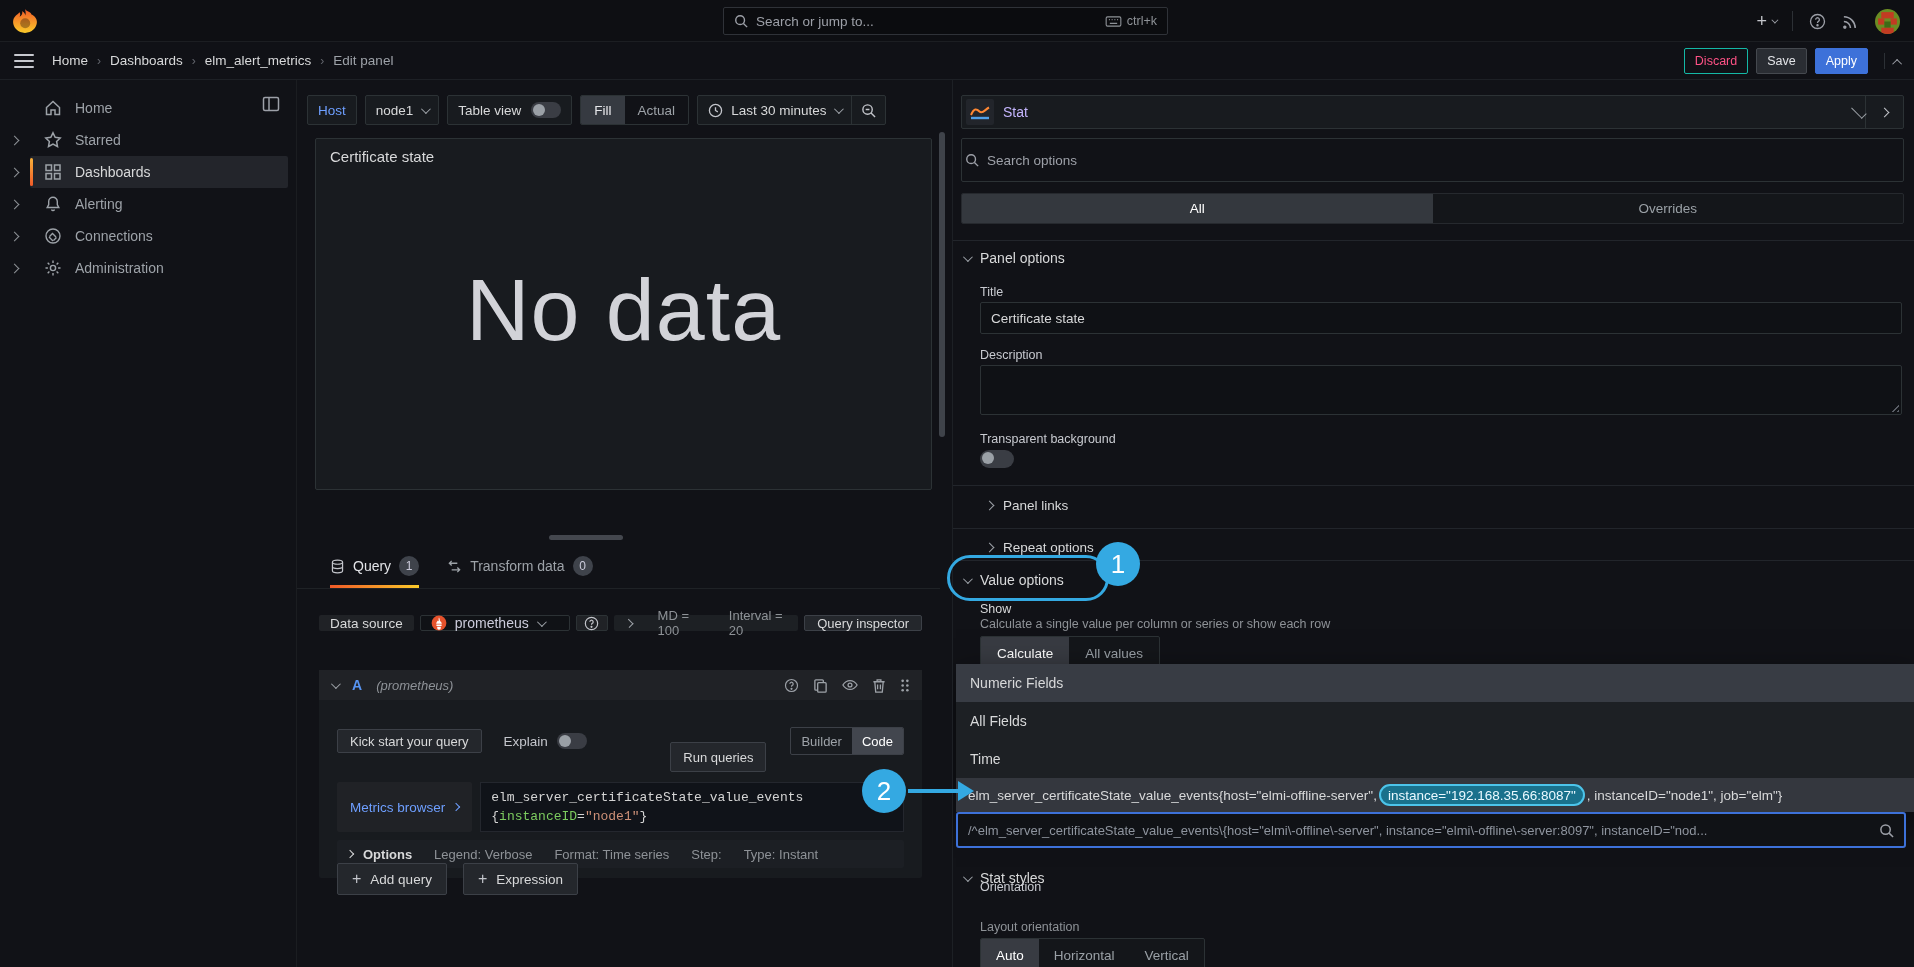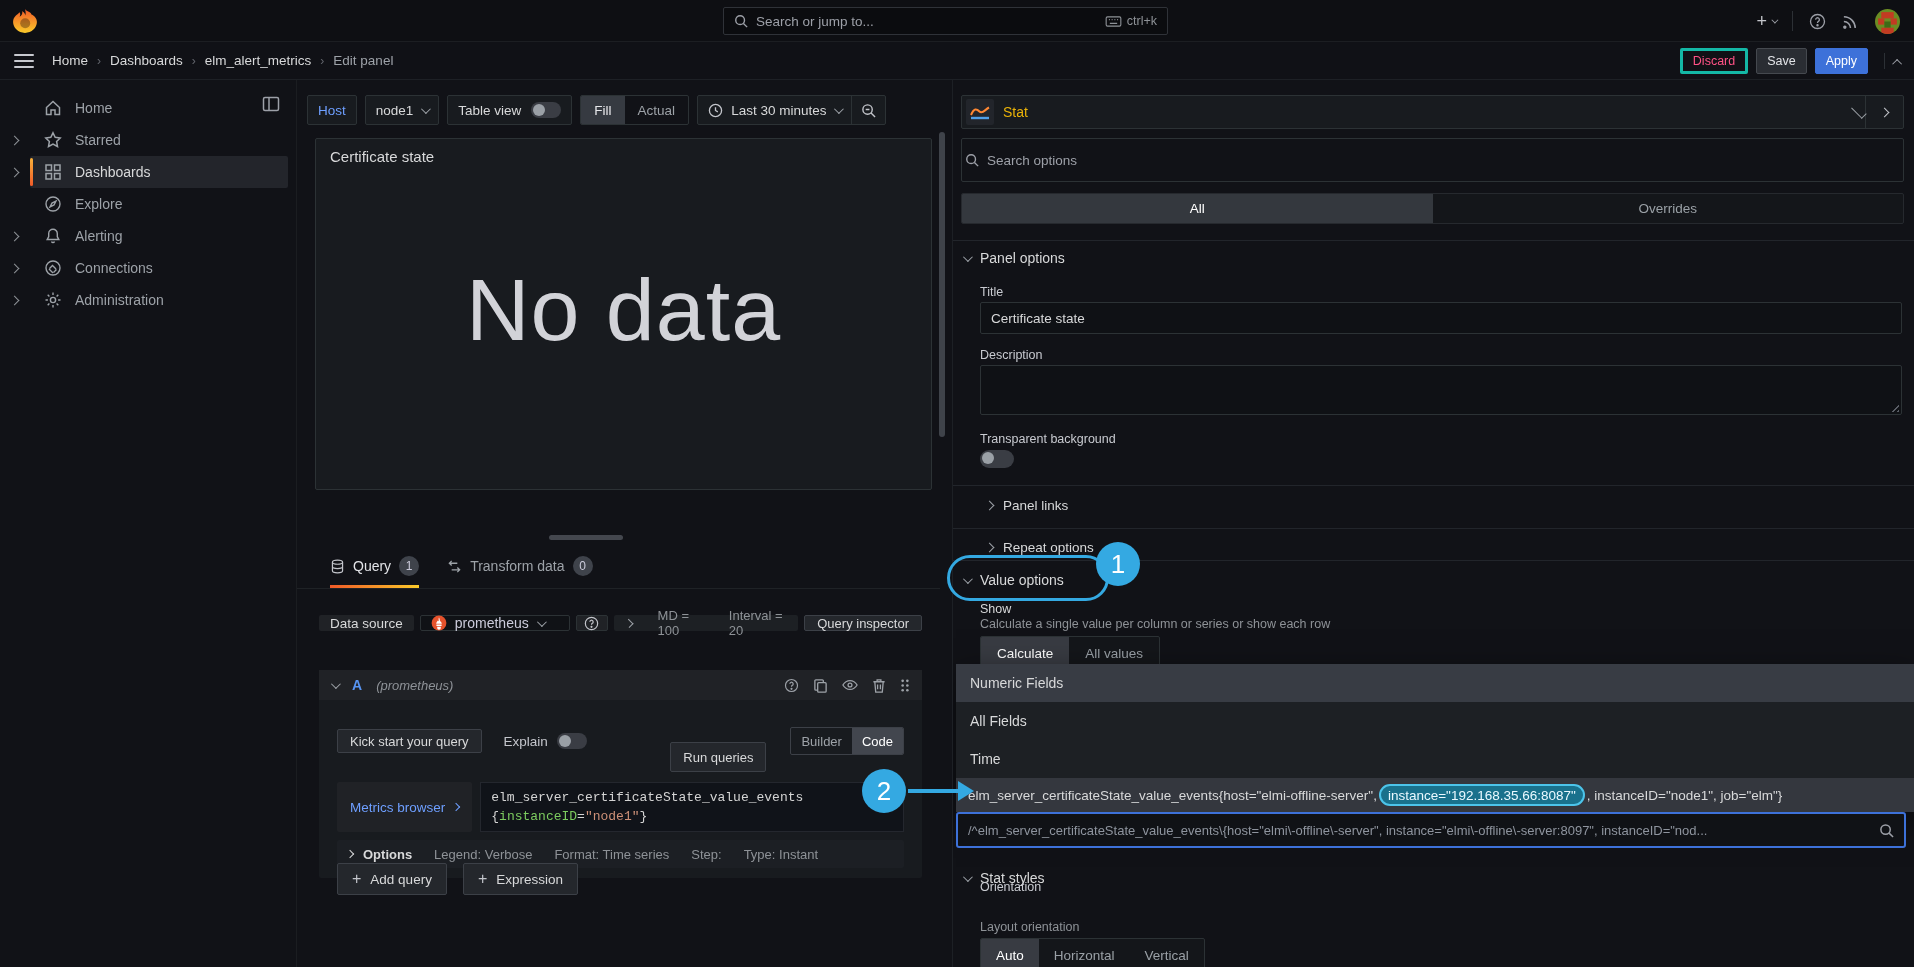--- a/index.html
+++ b/index.html
@@ -27,21 +27,21 @@
   
   .navbar { position:absolute; left:0; top:42px; width:1914px; height:38px; background:#101116; border-bottom:1px solid #1d2025; display:flex; align-items:center; }
   .hamburger { margin-left:14px; width:20px; display:flex; flex-direction:column; gap:4px; cursor:pointer; }
   .hamburger i { height:2px; background:#c7c9cf; border-radius:1px; }
   .crumbs { display:flex; align-items:center; gap:9px; margin-left:18px; font-size:13.5px; }
   .crumb { color:#d8d9da; cursor:pointer; }
   .crumb-sep { color:#62656c; font-size:12px; }
   .crumb.last { color:#9da2a8; }
   .nav-actions { position:absolute; right:12px; top:6px; display:flex; align-items:center; gap:8px; }
   .btn { height:26px; padding:0 10px; border-radius:2px; font-size:12.5px; display:flex; align-items:center; cursor:pointer; }
-  .btn-destructive { color:#ff5286; border:3px solid #14b8a6; background:transparent; }
+  .btn-destructive { color:#ff5286; border:1px solid #14b8a6; background:transparent; }
   .btn-secondary { color:#e3e4e8; background:#2a2d33; border:1px solid #45494f; }
   .btn-primary { color:#fff; background:#3d71d9; border:1px solid #3d71d9; }
   .collapse-up { margin-left:8px; padding-left:10px; border-left:1px solid #2c3035; color:#9da0a8; }
 
   
   .sidebar { position:absolute; left:0; top:80px; width:297px; height:887px; background:#111217; border-right:1px solid #1b1d21; }
   .dock-icon { position:absolute; right:16px; top:15px; color:#9da0a8; cursor:pointer; }
   .side-list { position:absolute; top:12px; left:0; right:0; }
   .side-item { position:relative; height:32px; margin:0 8px 0 30px; display:flex; align-items:center; gap:13px; padding-left:14px; border-radius:2px; color:#9da2a8; cursor:pointer; }
   .side-item .s-icon { width:18px; height:18px; color:#9da2a8; }
@@ -110,21 +110,21 @@
   .q-options .opt-title { color:#d8d9da; font-weight:bold; display:flex; align-items:center; gap:10px; }
   .add-row { position:absolute; left:40px; top:783px; display:flex; gap:16px; }
   .btn-add { height:32px; background:#24272c; border:1px solid #3c4047; border-radius:2px; color:#d8d9da; font-size:13.5px; display:flex; align-items:center; gap:9px; padding:0 14px; cursor:pointer; }
   .plus { font-size:16px; color:#c3c5cb; }
   .main-scrollthumb { position:absolute; left:642px; top:52px; width:6px; height:305px; background:#3f434a; border-radius:3px; }
 
   
   .pane { position:absolute; left:952px; top:80px; width:962px; height:887px; background:#111217; border-left:1px solid #1d2025; overflow:hidden; }
   .viz-bar { position:absolute; left:8px; right:10px; top:15px; height:34px; background:#181b1f; border:1px solid #2c3235; border-radius:2px; display:flex; align-items:center; padding-left:4px; }
   .viz-thumb { width:28px; height:26px; background:#22252b; border-radius:2px; display:flex; align-items:center; justify-content:center; margin-right:9px; }
-  .viz-name { color:#eab308; font-size:14px; }
+  .viz-name { color:#c4b5fd; font-size:14px; }
   .viz-caret { margin-left:auto; color:#9da2a8; padding-right:14px; }
   .viz-expand { height:100%; width:38px; border-left:1px solid #2c3235; display:flex; align-items:center; justify-content:center; color:#c3c5cb; cursor:pointer; }
   .pane-search { position:absolute; left:8px; right:10px; top:58px; height:44px; border:1px solid #2c3235; border-radius:2px; display:flex; align-items:center; gap:8px; padding:0 3px; }
   .pane-search input { flex:1; color:#9da0a8; font-size:13.5px; }
   .pane-search input::placeholder { color:#9da0a8; }
   .pane-tabs { position:absolute; left:8px; right:10px; top:113px; height:31px; display:flex; background:#14161a; border:1px solid #26292e; border-radius:2px; overflow:hidden; }
   .pane-tab { flex:1; display:flex; align-items:center; justify-content:center; font-size:13.5px; color:#9aa0a6; cursor:pointer; }
   .pane-tab.sel { background:#34383e; color:#fff; }
   .divider { position:absolute; left:0; right:0; height:1px; background:#22252b; }
   .sect-head { position:absolute; left:10px; display:flex; align-items:center; gap:10px; color:#d8d9da; font-size:14px; cursor:pointer; }
@@ -283,29 +283,20 @@
             <svg viewBox="0 0 18 18" fill="none" stroke="currentColor" stroke-width="1.5">
               <rect x="2" y="2" width="5.5" height="5.5"></rect>
               <rect x="10.5" y="2" width="5.5" height="5.5"></rect>
               <rect x="2" y="10.5" width="5.5" height="5.5"></rect>
               <rect x="10.5" y="10.5" width="5.5" height="5.5"></rect>
             </svg>
           </span>
         <span class="s-label">Dashboards</span>
       </div>
       <div class="side-item">
-        <span class="s-icon">
-            <svg viewBox="0 0 18 18" fill="none" stroke="currentColor" stroke-width="1.4">
-              <circle cx="9" cy="9" r="7"></circle>
-              <path d="M12 6l-2 4-4 2 2-4z"></path>
-            </svg>
-          </span>
-        <span class="s-label">Explore</span>
-      </div>
-      <div class="side-item">
         <span class="side-chev chev-r"></span>
         <span class="s-icon">
             <svg viewBox="0 0 18 18" fill="none" stroke="currentColor" stroke-width="1.4">
               <path d="M9 2.2a4.3 4.3 0 0 0-4.3 4.3v3.2L3.2 12.5h11.6l-1.5-2.8V6.5A4.3 4.3 0 0 0 9 2.2z"></path>
               <path d="M7.5 14.5a1.6 1.6 0 0 0 3 0"></path>
             </svg>
           </span>
         <span class="s-label">Alerting</span>
       </div>
       <div class="side-item">

